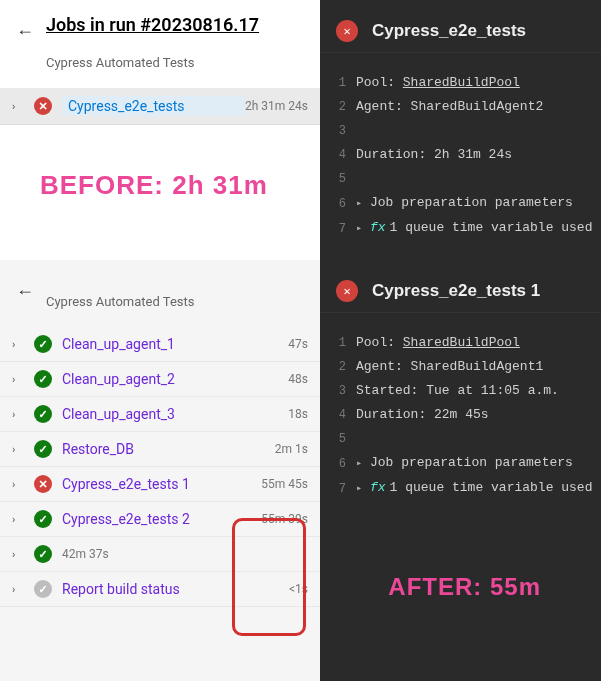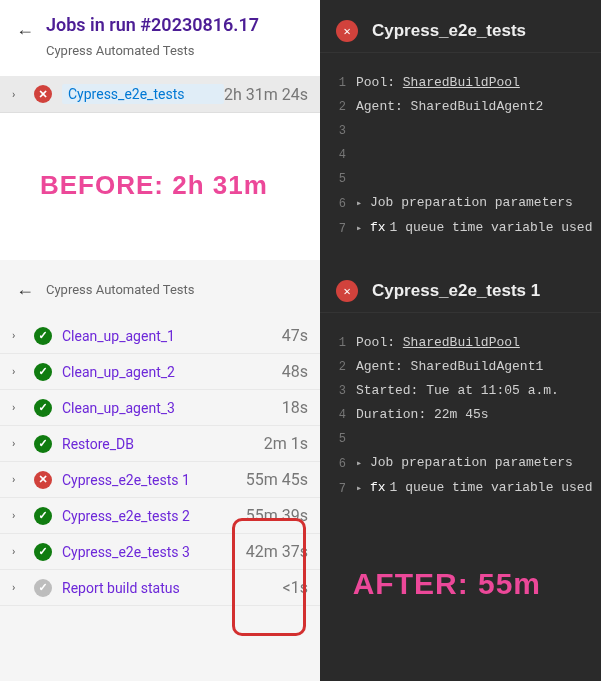--- a/index.html
+++ b/index.html
@@ -46,26 +46,27 @@
     gap: 12px;
   }
   .back-arrow {
     font-size: 18px;
     margin-top: 4px;
     cursor: pointer;
   }
   .header-title {
     font-size: 18px;
     font-weight: 600;
-    color: #4c1d95;
+    color: #000000;
+    text-decoration: underline;
   }
   .header-sub {
     font-size: 13px;
     color: #666;
-    margin-top: 8px;
+    margin-top: 20px;
   }
 
   
   .job-list { margin-top: 10px; }
   .job-row {
     display: flex;
     align-items: center;
     padding: 8px 12px;
     border-bottom: 1px solid rgba(0,0,0,0.05);
     position: relative;
@@ -99,21 +100,21 @@
     font-size: 14px;
     color: #6d28d9;
   }
   .job-name.link {
     color: #0078d4;
     background: #e0edf7;
     padding: 2px 6px;
     border-radius: 2px;
   }
   .job-time {
-    font-size: 16px;
+    font-size: 12px;
     color: #777;
   }
 
   
   .log-header {
     display: flex;
     align-items: center;
     padding: 10px 16px;
     border-bottom: 1px solid rgba(255,255,255,0.05);
     margin-bottom: 18px;
@@ -141,33 +142,33 @@
   }
   .log-text { color: #d0d0d0; white-space: pre; }
   .log-text .underline { text-decoration: underline; }
   .disclosure {
     display: inline-block;
     width: 12px;
     font-size: 10px;
     color: #aaa;
     margin-right: 2px;
   }
-  .fx { color: #ffffff; padding-right: 4px;}
+  .fx { font-style: italic; color: #5eead4; padding-right: 4px;}
 
   
   .annotation {
     position: absolute;
     color: #ec4899;
     font-weight: 700;
     font-family: -apple-system, BlinkMacSystemFont, "Segoe UI", sans-serif;
     pointer-events: none;
     letter-spacing: 1px;
   }
   .ann-before { top: 170px; left: 40px; font-size: 26px; }
-  .ann-after  { bottom: 80px; right: 60px; font-size: 30px; }
+  .ann-after  { bottom: 80px; right: 60px; font-size: 24px; }
 
   .red-box {
     position: absolute;
     border: 3px solid #d32f2f;
     border-radius: 10px;
     pointer-events: none;
   }
 </style>
 </head>
 <body>
@@ -204,20 +205,21 @@
         </div>
         <div class="log-line">
           <span class="ln">2</span>
           <span class="log-text">Agent: SharedBuildAgent2</span>
         </div>
         <div class="log-line">
           <span class="ln">3</span>
         </div>
         <div class="log-line">
           <span class="ln">4</span>
+          <span class="log-text">Duration: 2h 31m 24s</span>
         </div>
         <div class="log-line">
           <span class="ln">5</span>
           <span class="log-text">&nbsp;</span>
         </div>
         <div class="log-line">
           <span class="ln">6</span>
           <span class="log-text"><span class="disclosure">▸</span>Job preparation parameters</span>
         </div>
         <div class="log-line">
@@ -269,21 +271,20 @@
         </div>
         <div class="job-row">
           <span class="chev">›</span>
           <span class="status-icon status-pass">✓</span>
           <span class="job-name">Cypress_e2e_tests 2</span>
           <span class="job-time">55m 39s</span>
         </div>
         <div class="job-row">
           <span class="chev">›</span>
           <span class="status-icon status-pass">✓</span>
-          <span class="job-name">Cypress_e2e_tests 3</span>
           <span class="job-time">42m 37s</span>
         </div>
         <div class="job-row">
           <span class="chev">›</span>
           <span class="status-icon status-neutral">✓</span>
           <span class="job-name">Report build status</span>
           <span class="job-time">&lt;1s</span>
         </div>
       </div>
     <div class="red-box" style="top:258px; left:232px; width:74px; height:118px;"></div>

